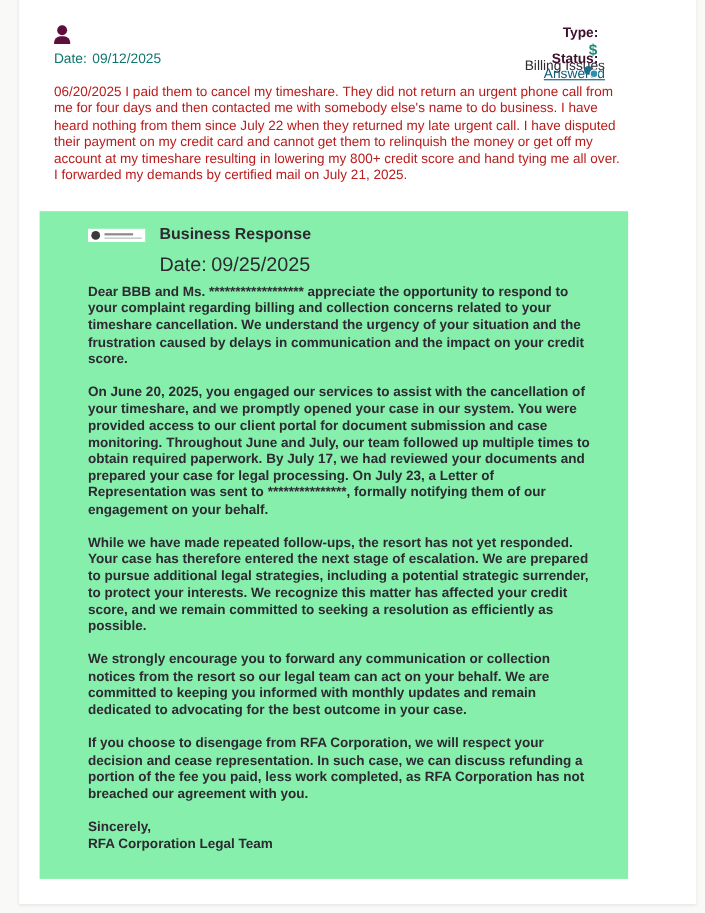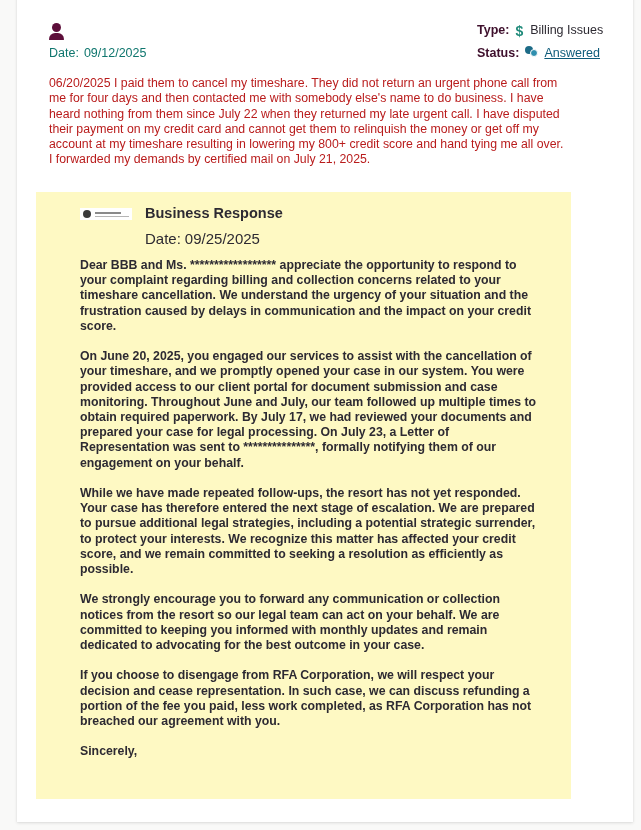--- a/index.html
+++ b/index.html
@@ -18,49 +18,49 @@
     .head-left { position: absolute; left: 32px; top: 24px; }
     .title-row { display: flex; align-items: center; height: 22px; }
     .person-icon { width: 15px; height: 17px; margin-right: 9px; position: relative; display: inline-block; }
     .person-icon .h { position: absolute; left: 3px; top: 0; width: 9px; height: 9px; border-radius: 50%; background: #5d0e3a; }
     .person-icon .b { position: absolute; left: 0; top: 10px; width: 15px; height: 7px; border-radius: 7px 7px 1px 1px; background: #5d0e3a; }
     .complaint-title { font-size: 15.5px; font-weight: bold; color: #3e0f2c; letter-spacing: 0.1px; }
     .date-row { margin-top: 4px; font-size: 12.5px; color: #0f766e; }
     .date-row .lbl { margin-right: 5px; }
 
     .head-right { position: absolute; left: 460px; top: 27px; font-size: 12.5px; }
-    .meta-row { display: flex; align-items: flex-start; height: 16px; margin-bottom: 7px; }
+    .meta-row { display: flex; align-items: flex-end; height: 16px; margin-bottom: 7px; flex-direction: column; }
     .meta-lbl { font-weight: bold; color: #3e0f2c; margin-right: 6px; }
     .dollar-icon { color: #1f8a7a; font-weight: bold; font-size: 14px; margin-right: 7px; }
     .chat-icon { display: inline-block; width: 14px; height: 11px; position: relative; margin-right: 5px; }
     .chat-icon .c1 { position: absolute; left: 0; top: 0; width: 8px; height: 8px; border-radius: 50%; background: #1d6b87; }
     .chat-icon .c2 { position: absolute; left: 5px; top: 3px; width: 8px; height: 8px; border-radius: 50%; background: #2f8fae; border: 1px solid #fff; box-sizing: border-box; }
     .type-val { color: #2d2a32; }
     .status-link { color: #0d5b7a; text-decoration: underline; cursor: pointer; }
 
     .complaint-text {
       position: absolute; left: 32px; top: 80px; width: 520px;
       font-size: 12.3px; line-height: 15.3px; color: #b91c1c;
       margin: 0;
     }
 
     .response {
       position: absolute; left: 19px; top: 196px; width: 535px; height: 607px;
-      background: #fef9c3;
+      background: #86efac;
     }
     .logo {
       position: absolute; left: 44px; top: 16px; width: 52px; height: 12px;
       background: #ffffff; display: flex; align-items: center;
     }
     .logo .mark { width: 8px; height: 8px; border-radius: 50%; background: #3a3a3a; margin-left: 3px; margin-right: 4px; }
     .logo .lines { display: flex; flex-direction: column; gap: 2px; }
     .logo .l1 { width: 26px; height: 2px; background: #8a8a8a; }
     .logo .l2 { width: 34px; height: 1px; background: #b5b5b5; }
     .resp-title { position: absolute; left: 109px; top: 13px; font-size: 14.5px; font-weight: bold; color: #2d2a32; }
-    .resp-date { position: absolute; left: 109px; top: 38px; font-size: 15px; color: #2d2a32; }
+    .resp-date { position: absolute; left: 109px; top: 38px; font-size: 18px; color: #2d2a32; }
     .resp-date .lbl { margin-right: 4px; }
     .resp-body { position: absolute; left: 44px; top: 66px; width: 460px; font-size: 12.3px; line-height: 15.2px; color: #2d2a32; }
     .resp-body p { margin: 0 0 15.2px 0; font-weight: bold; }
     .resp-body p.sig { margin: 0; }
   </style>
 </head>
 <body>
 
 <div class="card">
 
@@ -106,15 +106,16 @@
     <div class="resp-date">
       <span class="lbl">Date:</span><span>09/25/2025</span>
     </div>
     <div class="resp-body">
       <p>Dear BBB and Ms. ****************** appreciate the opportunity to respond to your complaint regarding billing and collection concerns related to your timeshare cancellation. We understand the urgency of your situation and the frustration caused by delays in communication and the impact on your credit score.</p>
       <p>On June 20, 2025, you engaged our services to assist with the cancellation of your timeshare, and we promptly opened your case in our system. You were provided access to our client portal for document submission and case monitoring. Throughout June and July, our team followed up multiple times to obtain required paperwork. By July 17, we had reviewed your documents and prepared your case for legal processing. On July 23, a Letter of Representation was sent to ***************, formally notifying them of our engagement on your behalf.</p>
       <p>While we have made repeated follow-ups, the resort has not yet responded. Your case has therefore entered the next stage of escalation. We are prepared to pursue additional legal strategies, including a potential strategic surrender, to protect your interests. We recognize this matter has affected your credit score, and we remain committed to seeking a resolution as efficiently as possible.</p>
       <p>We strongly encourage you to forward any communication or collection notices from the resort so our legal team can act on your behalf. We are committed to keeping you informed with monthly updates and remain dedicated to advocating for the best outcome in your case.</p>
       <p>If you choose to disengage from RFA Corporation, we will respect your decision and cease representation. In such case, we can discuss refunding a portion of the fee you paid, less work completed, as RFA Corporation has not breached our agreement with you.</p>
       <p class="sig">Sincerely,</p>
+      <p class="sig">RFA Corporation Legal Team</p>
     </div>
   </div>
 </div>
 
 </body></html>

